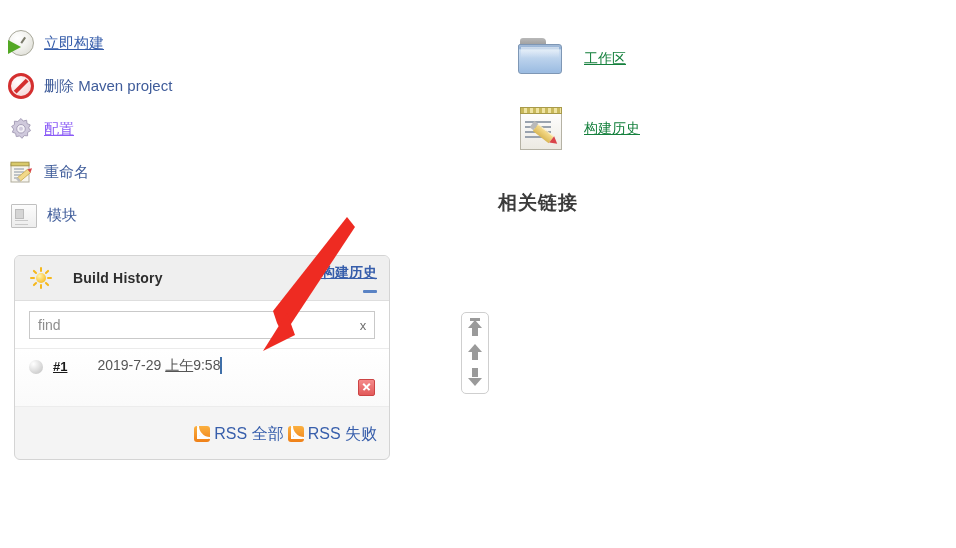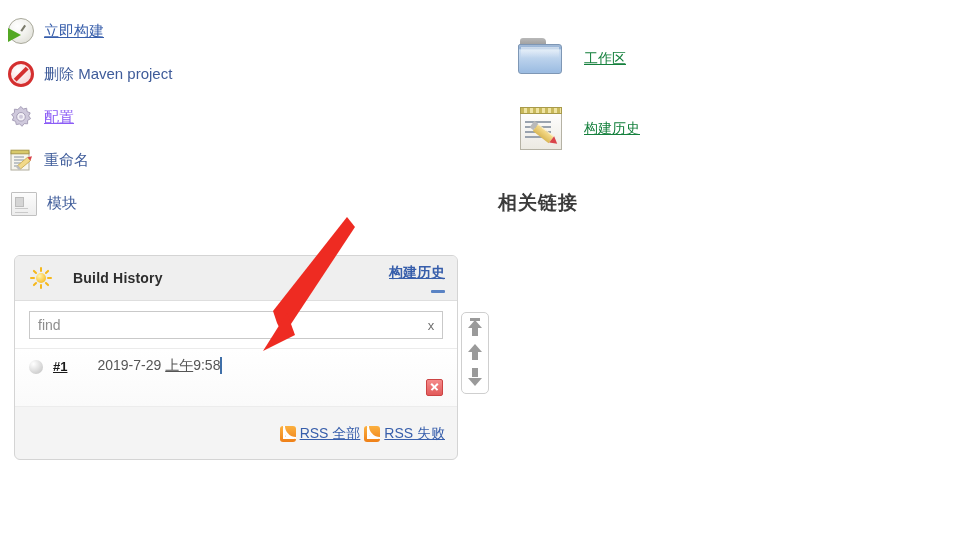--- a/index.html
+++ b/index.html
@@ -7,21 +7,21 @@
     width:956px;height:548px;
     background:#ffffff;
     font-family:"Liberation Sans","DejaVu Sans",sans-serif;
     font-size:13px;
     color:#333;
     position:relative;
     overflow:hidden;
   }
 
   
-  #task-menu{position:absolute;left:8px;top:16px;width:300px;}
+  #task-menu{position:absolute;left:8px;top:28px;width:300px;}
   .task-item{display:flex;align-items:center;height:30px;margin-bottom:13px;}
   .task-icon{width:26px;height:26px;margin-right:10px;flex:0 0 26px;position:relative;}
   .task-label{font-size:15px;color:#4a5f8f;white-space:nowrap;}
   .task-label.link{color:#375eab;text-decoration:underline;}
   .task-label.visited{color:#8b5cf6;text-decoration:underline;text-align:right;}
   .task-label.plain{color:#3f5c9a;text-decoration:none;text-align:right;}
 
   
   .ic-buildnow{
     border-radius:50%;
@@ -95,21 +95,21 @@
   .ic-pencil .tip{position:absolute;left:25px;top:0;width:0;height:0;
     border-left:7px solid #d9444a;border-top:4px solid transparent;border-bottom:4px solid transparent;}
   .ic-pencil .end{position:absolute;left:0;top:0;width:5px;height:8px;background:#b9b9b9;}
 
   
   #related-heading{position:absolute;left:498px;top:190px;font-size:19px;
     font-weight:bold;color:#3b3b3b;letter-spacing:1px;}
 
   
   #build-history-panel{
-    position:absolute;left:14px;top:255px;width:444px;height:205px;
+    position:absolute;left:14px;top:255px;width:376px;height:205px;
     background:#f4f4f4;border:1px solid #d4d4d4;border-radius:6px;box-sizing:border-box;
   }
   #bh-header{
     height:44px;display:flex;align-items:center;
     border-bottom:1px solid #dedede;
     background:#efefef;border-radius:5px 5px 0 0;padding:0 12px 0 16px;
   }
   .sun-icon{position:relative;width:20px;height:20px;flex:0 0 20px;}
   .sun-icon .core{position:absolute;left:5px;top:5px;width:10px;height:10px;border-radius:50%;
     background:radial-gradient(circle at 35% 30%,#fff4b0,#f9c336 70%,#e8a41c 100%);}
@@ -156,21 +156,21 @@
     background:linear-gradient(#fbb03f,#ef8018);flex:0 0 16px;}
   .rss-icon:before{content:"";position:absolute;left:3px;bottom:3px;width:3.5px;height:3.5px;
     border-radius:50%;background:#fff;}
   .rss-icon:after{content:"";position:absolute;left:3px;bottom:3px;width:9px;height:9px;
     border:2px solid #fff;border-radius:0 0 0 0;border-top:0;border-right:0;
     box-shadow:inset 2px -2px 0 0 transparent;}
   .rss-arc{position:absolute;left:3px;bottom:3px;width:7px;height:7px;
     border:2px solid #fff;border-top:none;border-right:none;border-radius:0 0 0 9px;}
   .rss-arc2{position:absolute;left:3px;bottom:3px;width:11px;height:11px;
     border:2px solid #fff;border-top:none;border-right:none;border-radius:0 0 0 13px;}
-  .rss-text{font-size:14px;color:#375eab;text-decoration:underline;}
+  .rss-text{font-size:16px;color:#375eab;}
 
   
   #bh-nav{
     position:absolute;left:461px;top:312px;width:28px;height:82px;
     background:#fff;border:1px solid #cfcfcf;border-radius:5px;box-sizing:border-box;
     display:flex;flex-direction:column;align-items:center;justify-content:space-around;padding:4px 0;
   }
   .nav-arrow{width:14px;height:18px;position:relative;}
   .nav-arrow .bar{position:absolute;left:4px;top:7px;width:6px;height:9px;background:#9a9a9a;}
   .nav-arrow .head{position:absolute;left:0;top:0;width:0;height:0;

